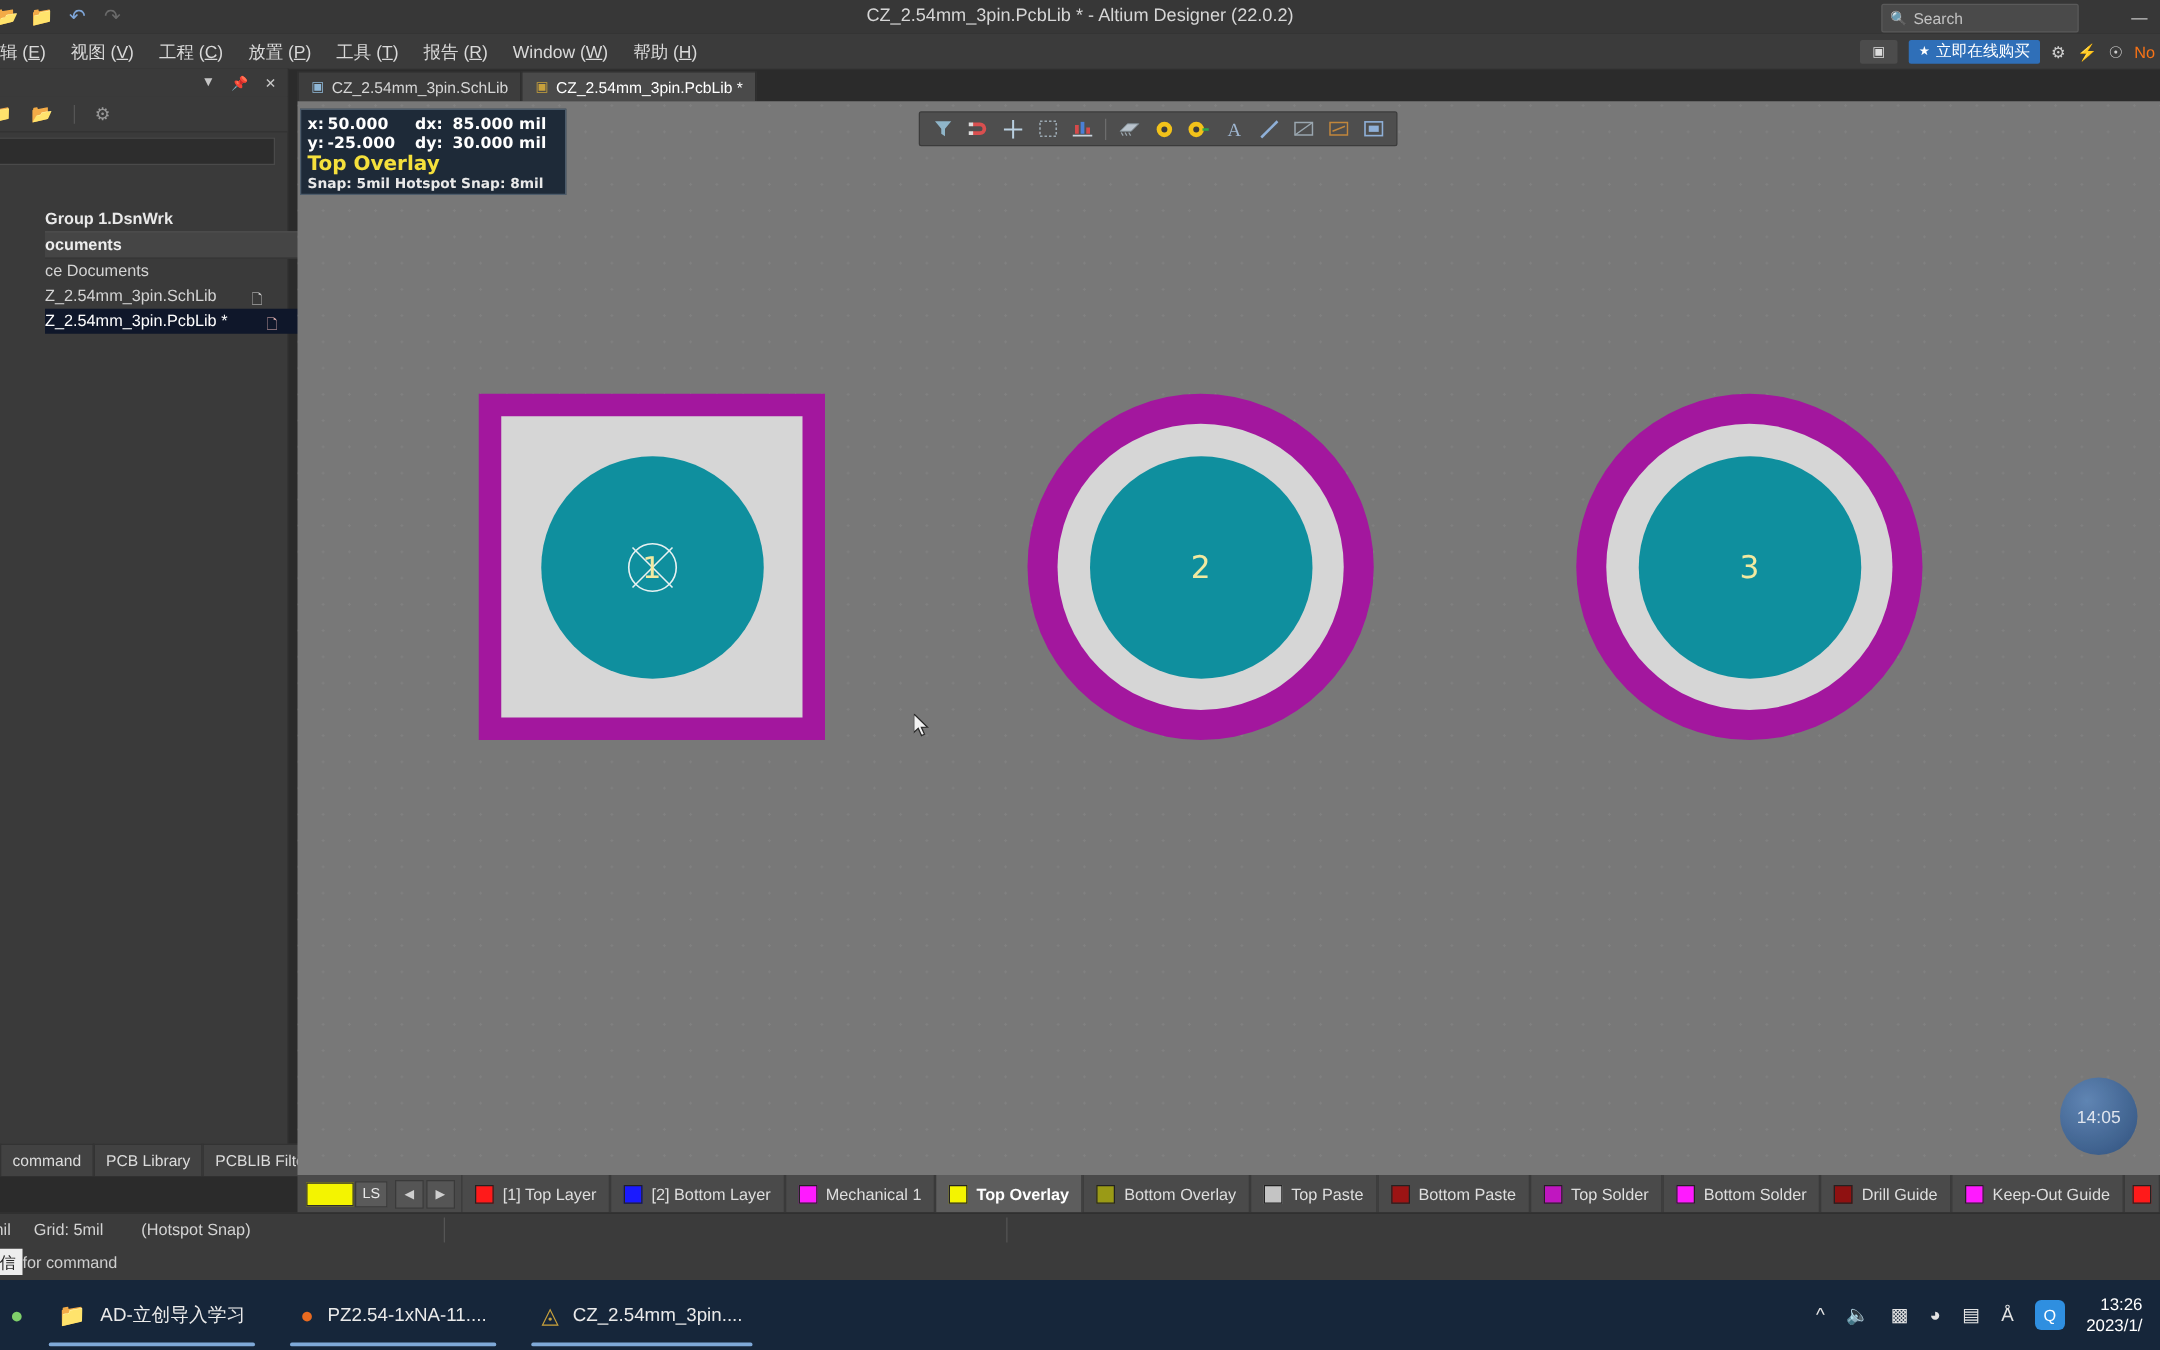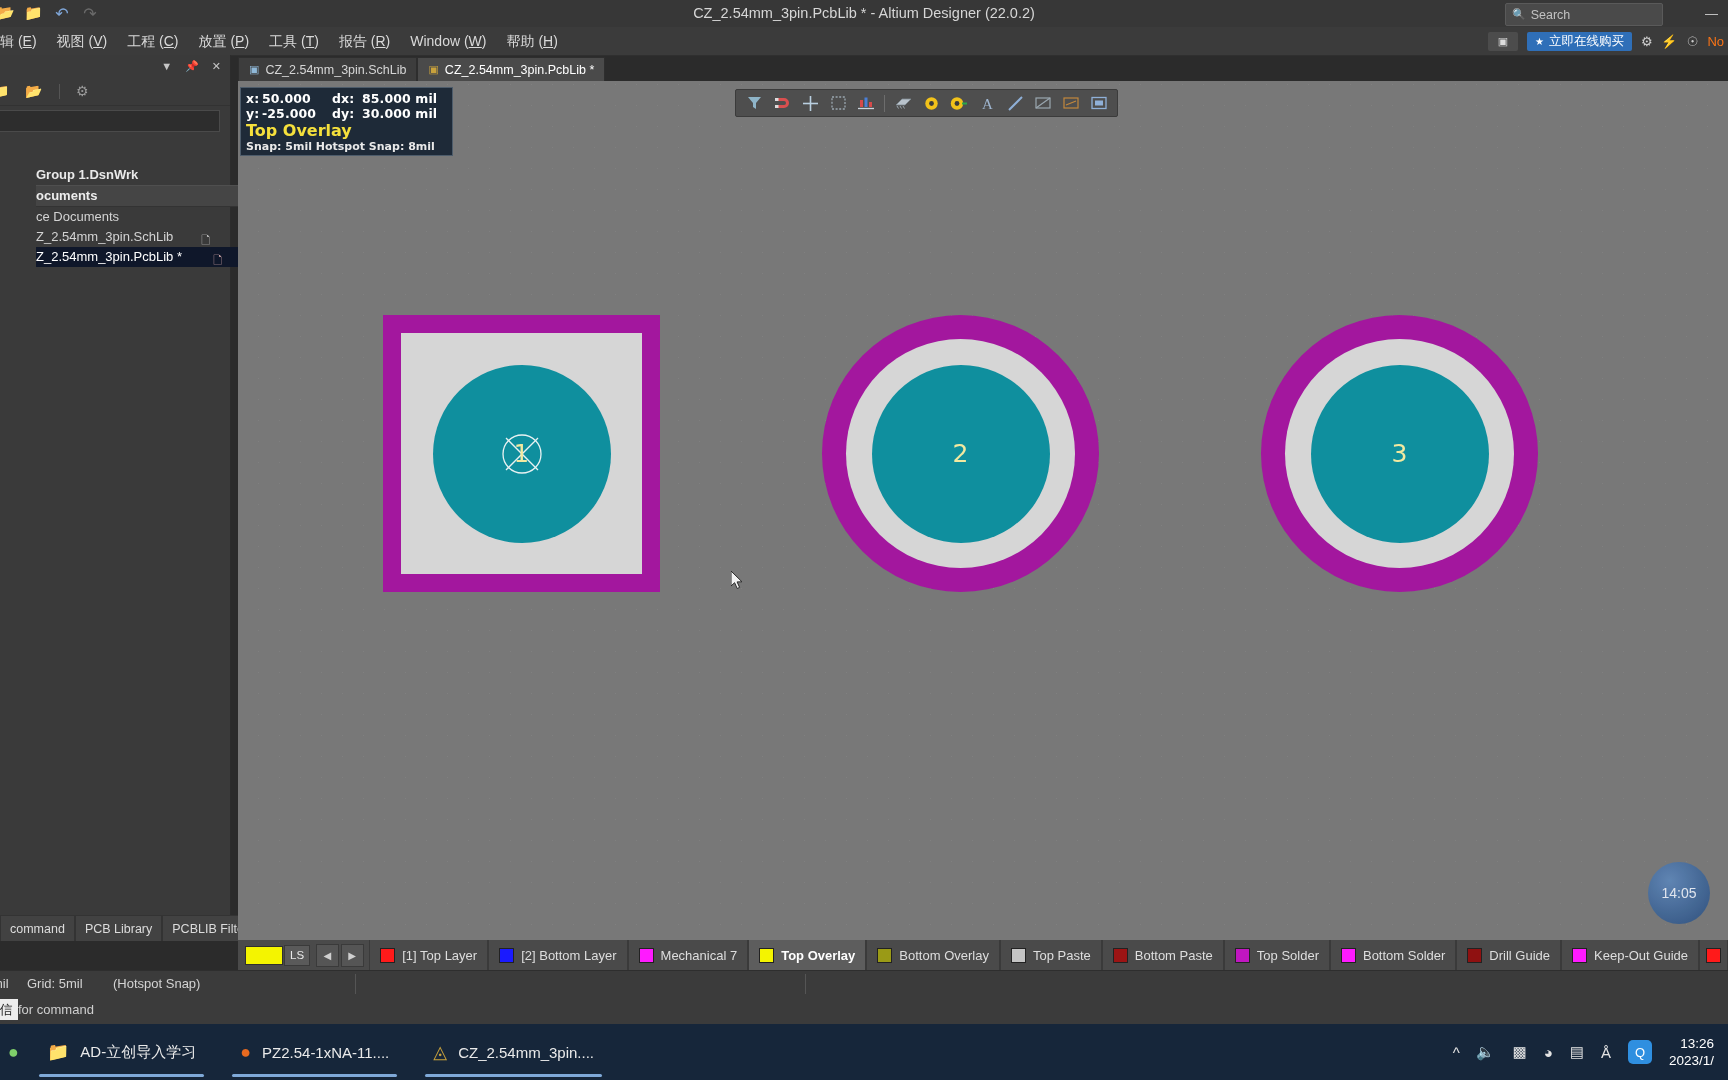--- a/index.html
+++ b/index.html
@@ -358,21 +358,21 @@
     <div class="lb-tab">
         <span class="lb-dot" style="background:#ff1a1a;"></span>
         <span>[1] Top Layer</span>
       </div>
     <div class="lb-tab">
         <span class="lb-dot" style="background:#1a1aff;"></span>
         <span>[2] Bottom Layer</span>
       </div>
     <div class="lb-tab">
         <span class="lb-dot" style="background:#ff1aff;"></span>
-        <span>Mechanical 7</span>
+        <span>Mechanical 1</span>
       </div>
     <div class="lb-tab active">
         <span class="lb-dot" style="background:#f4f400;"></span>
         <span>Top Overlay</span>
       </div>
     <div class="lb-tab">
         <span class="lb-dot" style="background:#9a9a16;"></span>
         <span>Bottom Overlay</span>
       </div>
     <div class="lb-tab">

